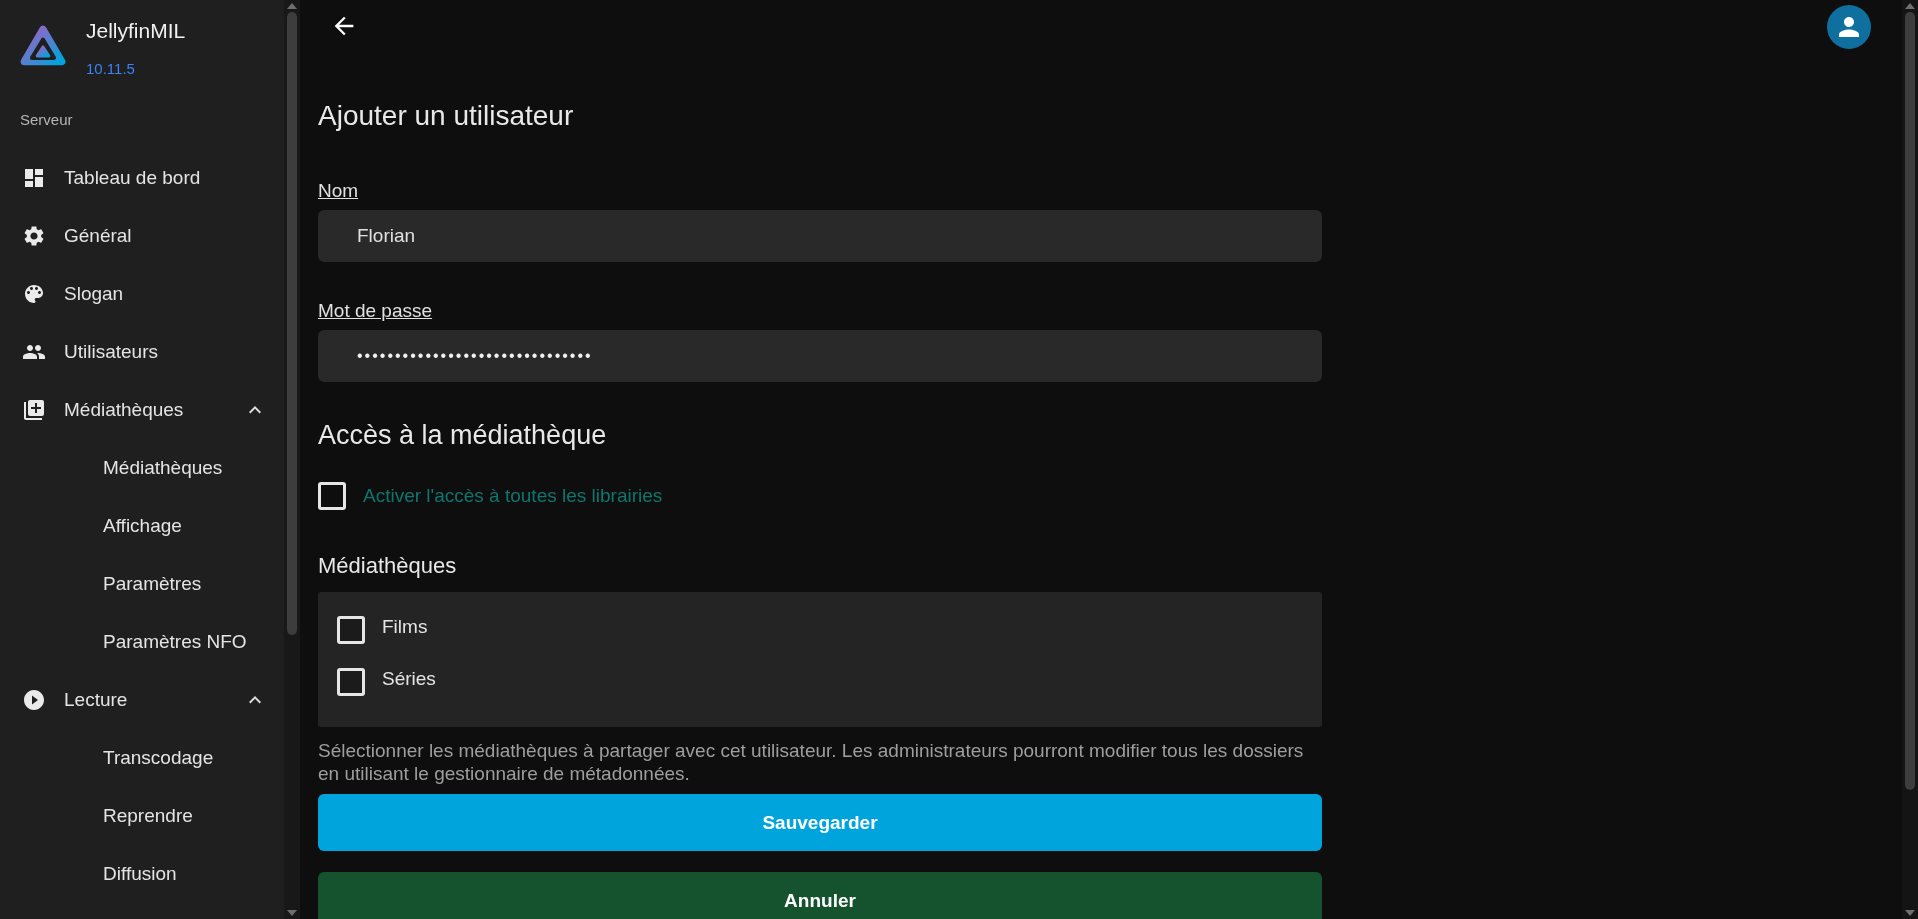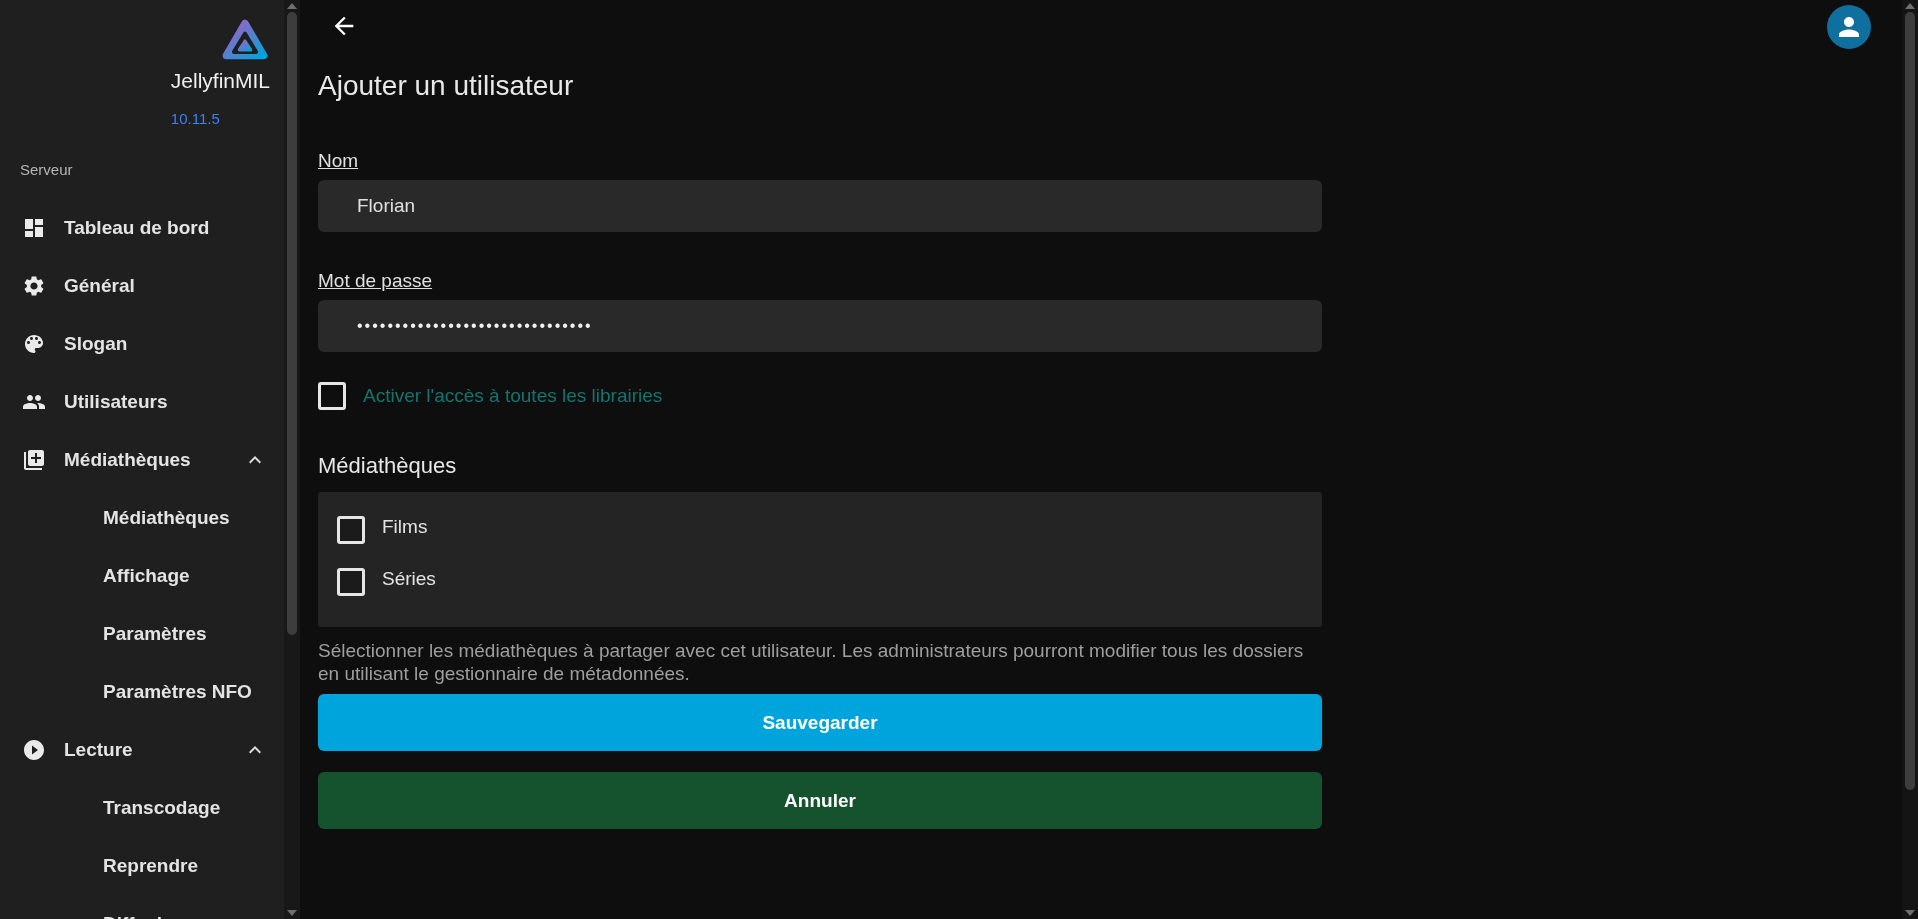--- a/index.html
+++ b/index.html
@@ -7,29 +7,29 @@
   body {
     width:1918px; height:919px; position:relative; overflow:hidden;
     background:#0e0e0e; font-family:"Liberation Sans", sans-serif; color:#ddd;
   }
 
   
   .sidebar {
     position:absolute; left:0; top:0; width:284px; height:919px;
     background:#1f1f1f;
   }
-  .app-header { display:flex; align-items:flex-end; padding:16px 14px 0 18px;flex-direction:column; }
+  .app-header { display:flex; align-items:center; padding:16px 14px 0 18px; }
   .logo { width:50px; height:50px; flex:0 0 auto; }
   .app-title-block { margin-left:18px; padding-top:2px; }
   .app-title { font-size:21px; color:#f0f0f0; line-height:26px; }
   .app-version { font-size:15px; color:#3b82f6; margin-top:16px; }
 
   .section-label { font-size:15px; color:#b5b5b5; padding:0 20px; margin-top:34px; }
 
-  .nav { margin-top:21px;font-weight:bold; }
+  .nav { margin-top:21px; }
   .nav-item {
     height:58px; display:flex; align-items:center; padding-left:22px;
     position:relative; cursor:pointer;
   }
   .nav-item .nicon { width:24px; height:24px; flex:0 0 auto; }
   .nav-item .nicon svg { width:24px; height:24px; fill:#eaeaea; }
   .nav-label { margin-left:18px; font-size:19px; color:#e4e4e4; }
   .nav-sub { padding-left:85px; }
   .chev { position:absolute; right:17px; top:17px; width:24px; height:24px; }
   .chev svg { width:24px; height:24px; fill:#dcdcdc; }
@@ -53,21 +53,21 @@
   .back-btn { position:absolute; left:30px; top:12px; width:32px; height:32px; cursor:pointer; }
   .back-btn svg { width:28px; height:28px; fill:#ffffff; }
   .avatar-btn {
     position:absolute; left:1527px; top:5px; width:44px; height:44px; border-radius:50%;
     background:#0f6f9e; display:flex; align-items:center; justify-content:center; cursor:pointer;
   }
   .avatar-btn svg { width:30px; height:30px; fill:#ffffff; }
 
   .form-col { position:absolute; left:18px; top:0; width:1004px; }
 
-  .page-title { margin-top:66px; font-size:28px; font-weight:400; color:#e8e8e8; line-height:40px; }
+  .page-title { margin-top:96px; font-size:28px; font-weight:400; color:#e8e8e8; line-height:40px; }
 
   .field-label { font-size:19px; color:#e0e0e0; margin-top:44px; margin-bottom:8px;text-decoration:underline; }
   .text-input {
     display:block; width:1004px; height:52px; background:#292929; border:none; outline:none;
     border-radius:6px; padding:0 39px; font-size:19px; color:#e0e0e0;
     font-family:"Liberation Sans", sans-serif;
   }
   .pw { letter-spacing:2px; font-size:16px; color:#f0f0f0; }
 
   .h2 { margin-top:36px; font-size:27px; font-weight:400; color:#e8e8e8; line-height:34px; }
@@ -237,20 +237,21 @@
 
   <div class="form-col">
     <div class="page-title">Ajouter un utilisateur</div>
 
     <div class="field-label">Nom</div>
     <input class="text-input" type="text" value="Florian" style="">
 
     <div class="field-label" style="margin-top:38px;">Mot de passe</div>
     <input class="text-input pw" type="text" value="•••••••••••••••••••••••••••••••" style="">
 
+    <div class="h2">Accès à la médiathèque</div>
 
     <div class="check-row">
       <div class="checkbox"></div>
       <div class="cb-label">Activer l'accès à toutes les librairies</div>
     </div>
 
     <div class="h3">Médiathèques</div>
 
     <div class="lib-panel">
       <div class="lib-row">

